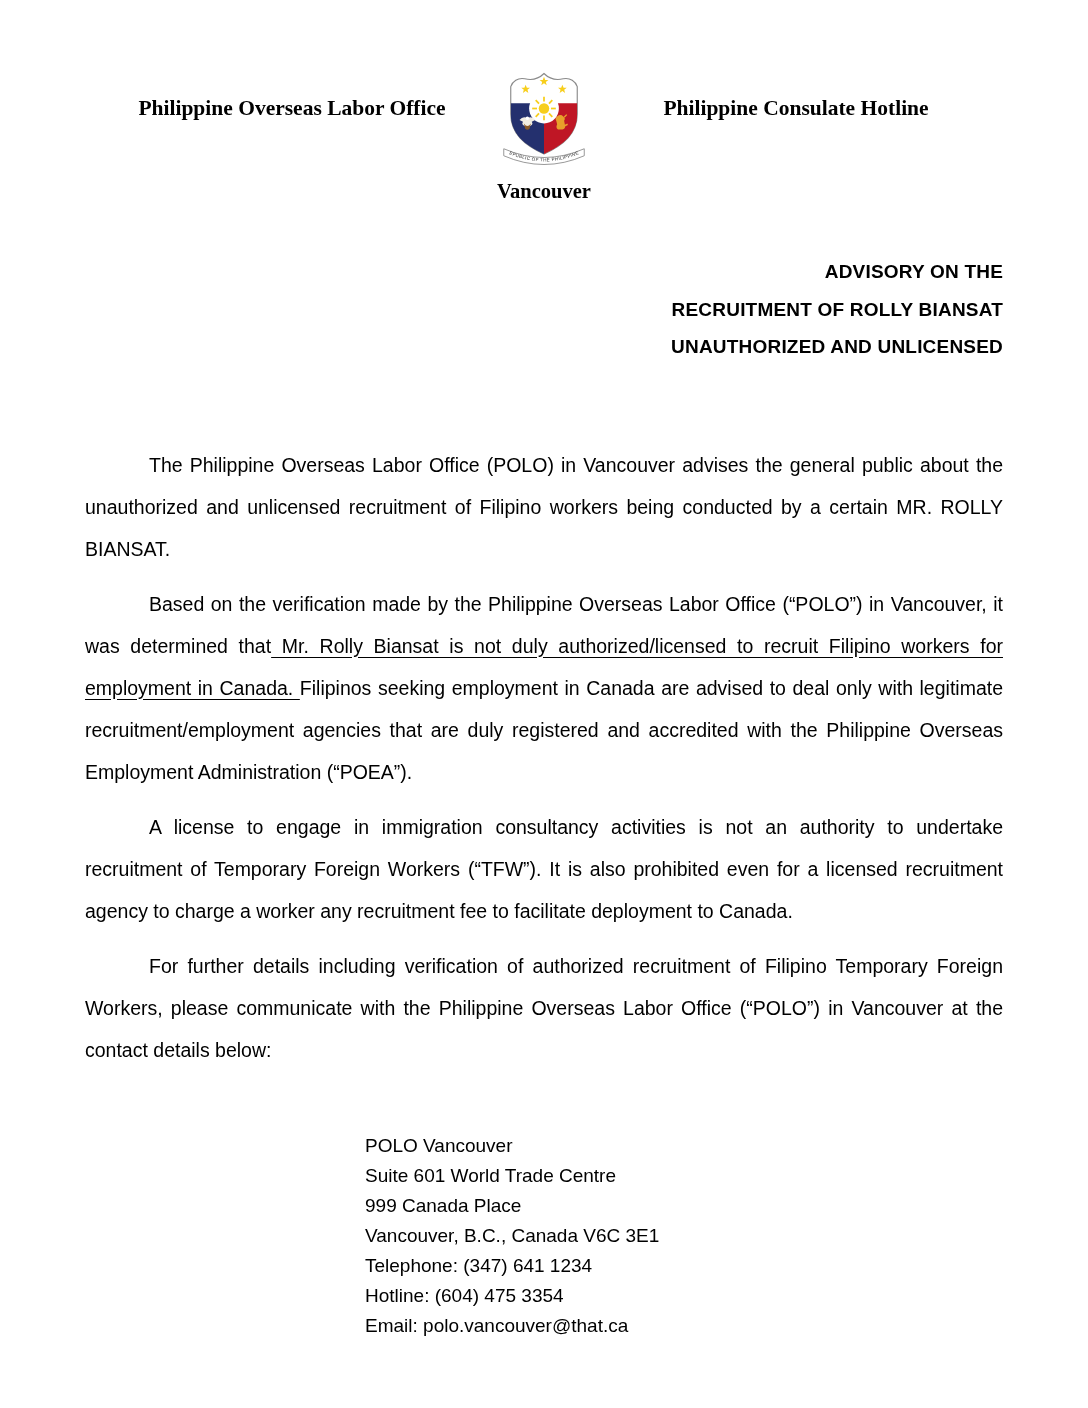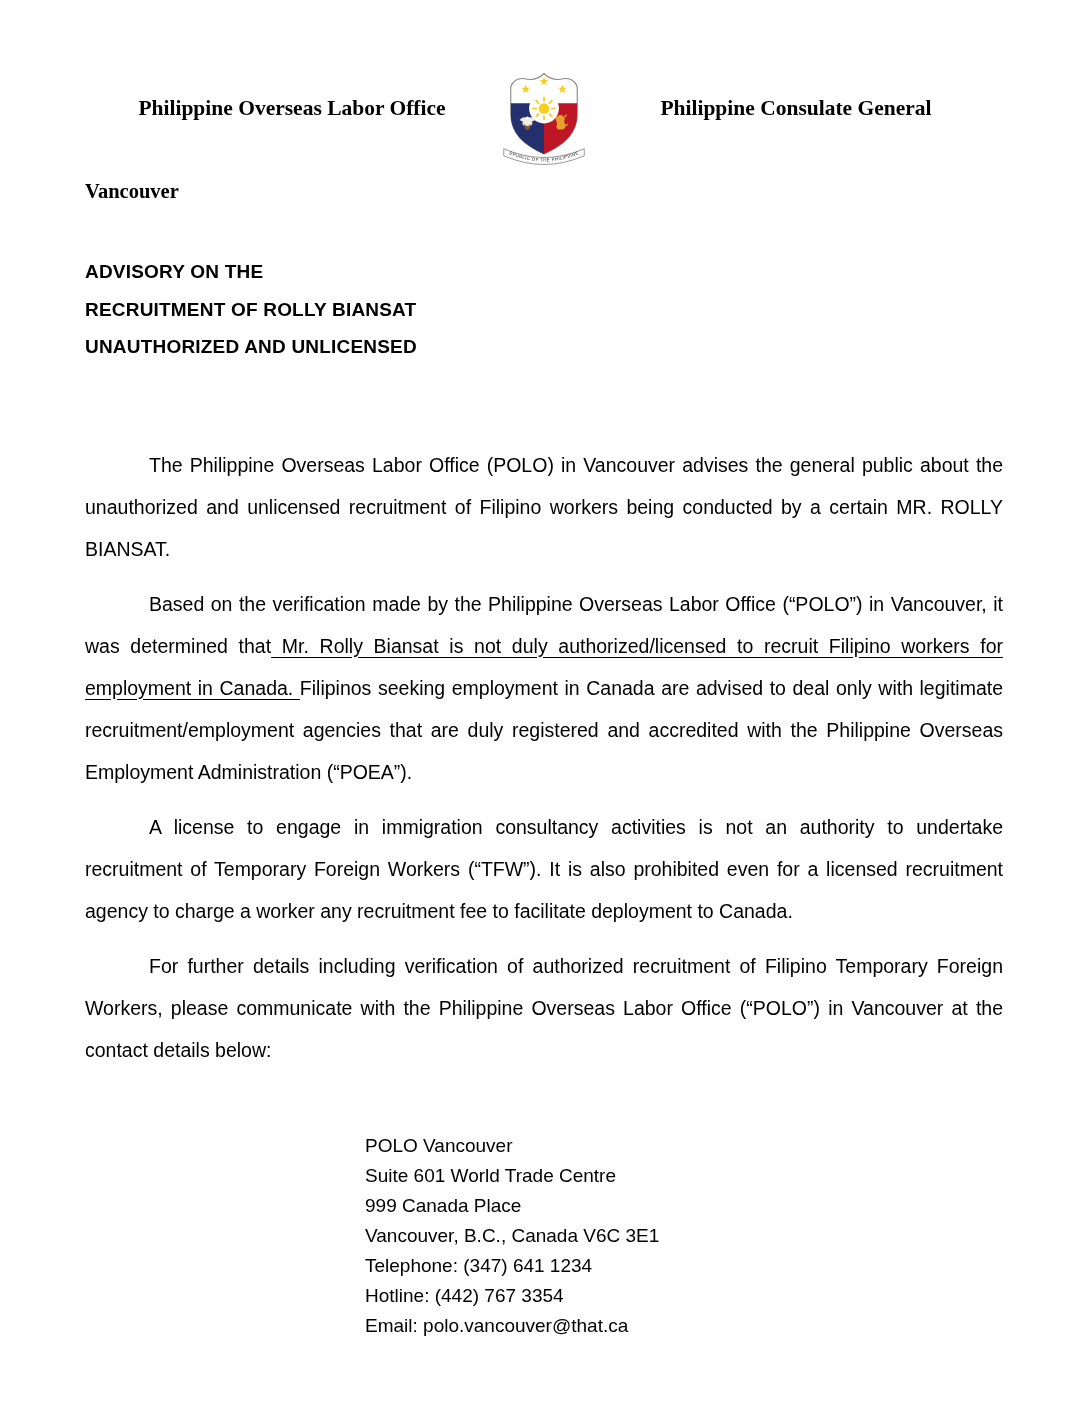--- a/index.html
+++ b/index.html
@@ -35,31 +35,31 @@
     white-space: nowrap;
   }
   .seal-wrap {
     width: 90px;
     flex: 0 0 90px;
     display: flex;
     justify-content: center;
     margin-top: 0px;
   }
   .city-line {
-    text-align: left;
+    text-align: center;
     font-family: "Liberation Serif", serif;
     font-weight: bold;
     font-size: 20.5px;
     margin-top: 12px;
   }
 
   
   .advisory-title {
     margin-top: 50px;
-    text-align: left;
+    text-align: right;
     font-family: "Liberation Sans", sans-serif;
     font-weight: bold;
     font-size: 19px;
     line-height: 37.5px;
     letter-spacing: 0.2px;
   }
 
   
   .body-text {
     margin-top: 78px;
@@ -142,21 +142,21 @@
           <polygon transform="translate(71,22)" points="0,-5.2 1.4,-1.6 5,-1.6 2.1,0.7 3.1,4.3 0,2.1 -3.1,4.3 -2.1,0.7 -5,-1.6 -1.4,-1.6"></polygon>
         </g>
 
         <path d="M4,90 Q50,110 96,90 L96,98 Q50,118 4,98 Z" fill="#ffffff" stroke="#8a8a8a" stroke-width="1"></path>
         <text font-family="Liberation Sans, sans-serif" font-size="5.2" fill="#333333" letter-spacing="0.4">
           <textPath href="#bannerPath" startOffset="50%" text-anchor="middle">REPUBLIC OF THE PHILIPPINES</textPath>
         </text>
       </svg>
     </div>
 
-    <div class="header-title">Philippine Consulate General</div>
+    <div class="header-title">Philippine Consulate Hotline</div>
   </div>
 
   <div class="city-line">Vancouver</div>
 
   <div class="advisory-title">
     <div>ADVISORY ON THE</div>
     <div>RECRUITMENT OF ROLLY BIANSAT</div>
     <div>UNAUTHORIZED AND UNLICENSED</div>
   </div>
 
@@ -169,17 +169,17 @@
 
     <p>For further details including verification of authorized recruitment of Filipino Temporary Foreign Workers, please communicate with the Philippine Overseas Labor Office (“POLO”) in Vancouver at the contact details below:</p>
   </div>
 
   <div class="contact-block">
     <div>POLO Vancouver</div>
     <div>Suite 601 World Trade Centre</div>
     <div>999 Canada Place</div>
     <div>Vancouver, B.C., Canada V6C 3E1</div>
     <div>Telephone: (347) 641 1234</div>
-    <div>Hotline: (442) 767 3354</div>
+    <div>Hotline: (604) 475 3354</div>
     <div>Email: polo.vancouver@that.ca</div>
   </div>
 
 </div>
 
 </body></html>

